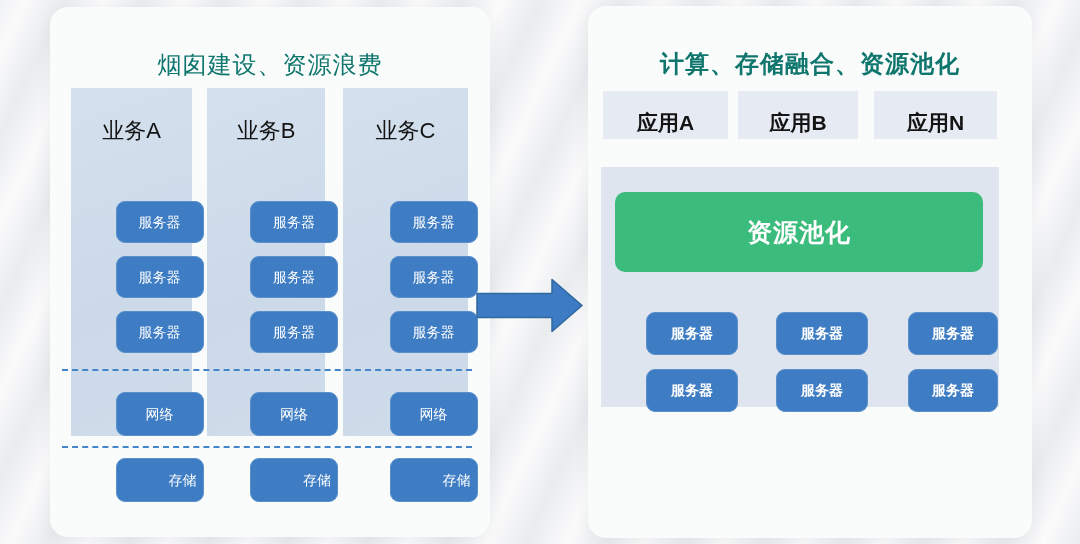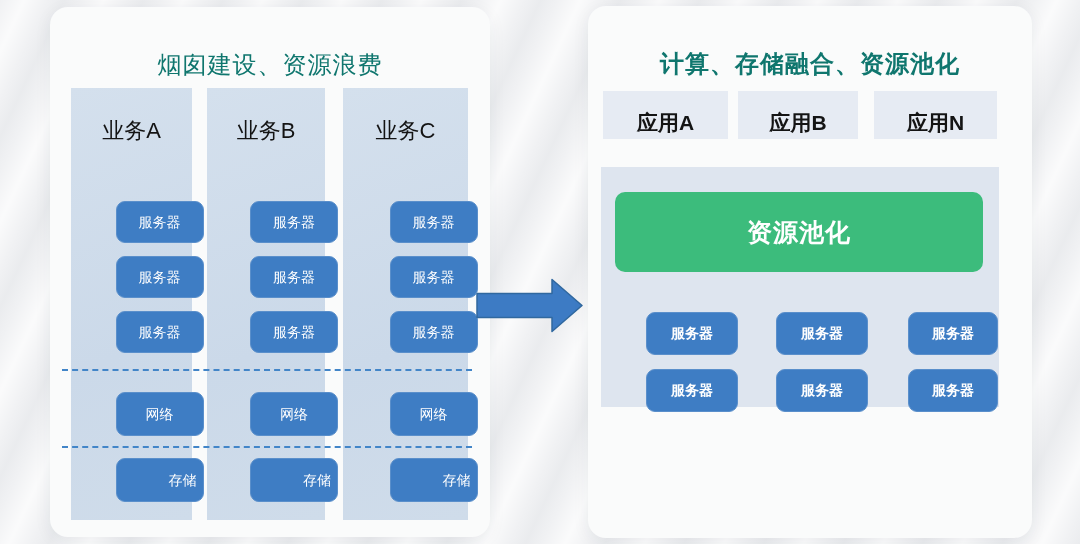--- a/index.html
+++ b/index.html
@@ -31,21 +31,21 @@
     text-align: center;
     font-size: 24px;
     letter-spacing: 1px;
     color: #0f766e;
     margin-top: 16px;
   }
   
   .biz-col {
     position: absolute;
     top: 81px;
-    height: 432px;
+    height: 348px;
     background: #cfdcea;
     background: linear-gradient(160deg, #d4e0ed 0%, #cbd9e9 60%, #cfdcea 100%);
   }
   #biz-col-0 { left: 21px;  width: 121px; }
   #biz-col-1 { left: 157px; width: 118px; }
   #biz-col-2 { left: 293px; width: 125px; }
   .biz-col-label {
     position: absolute;
     top: 28px; left: 0; right: 0;
     text-align: center;

